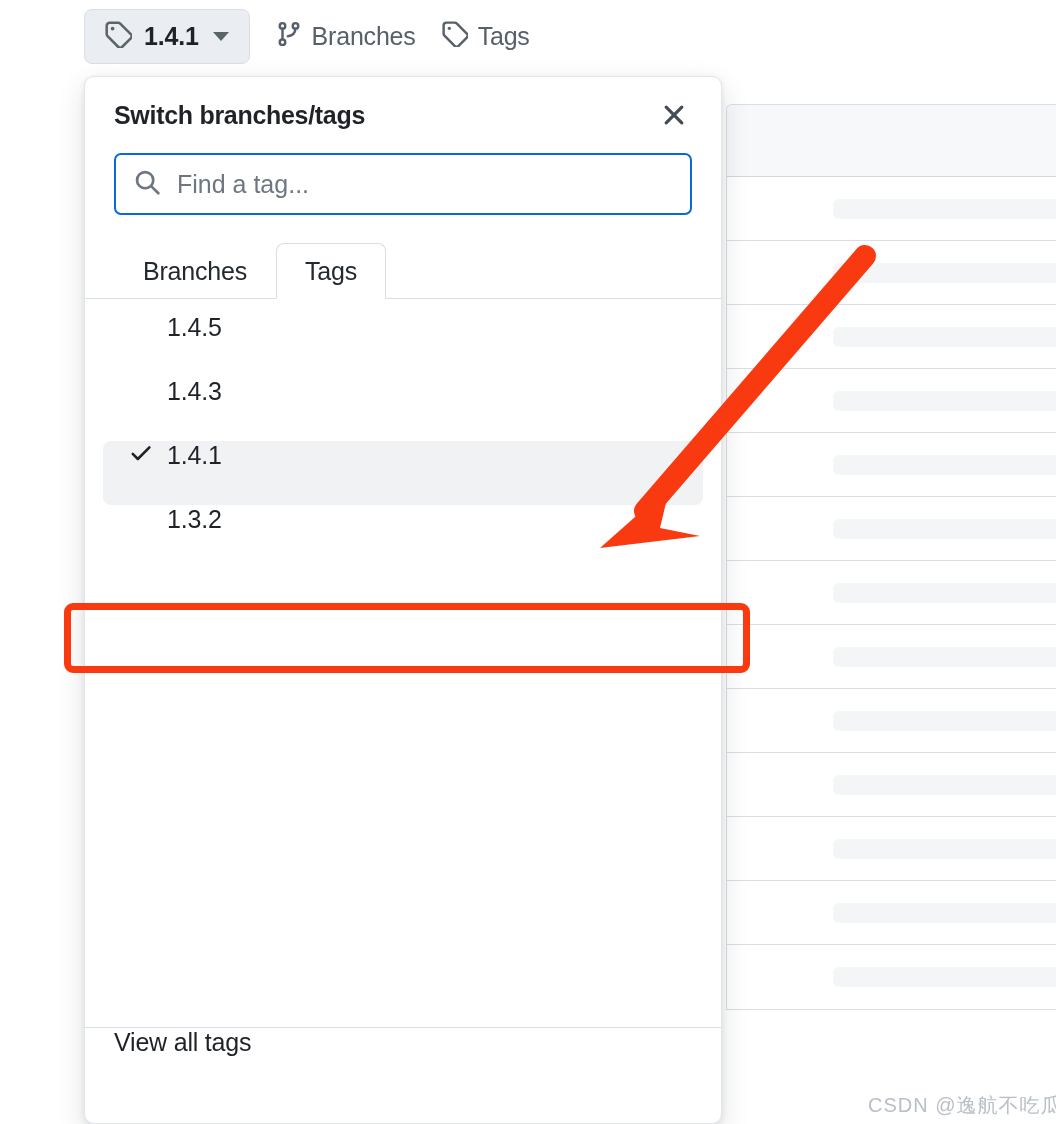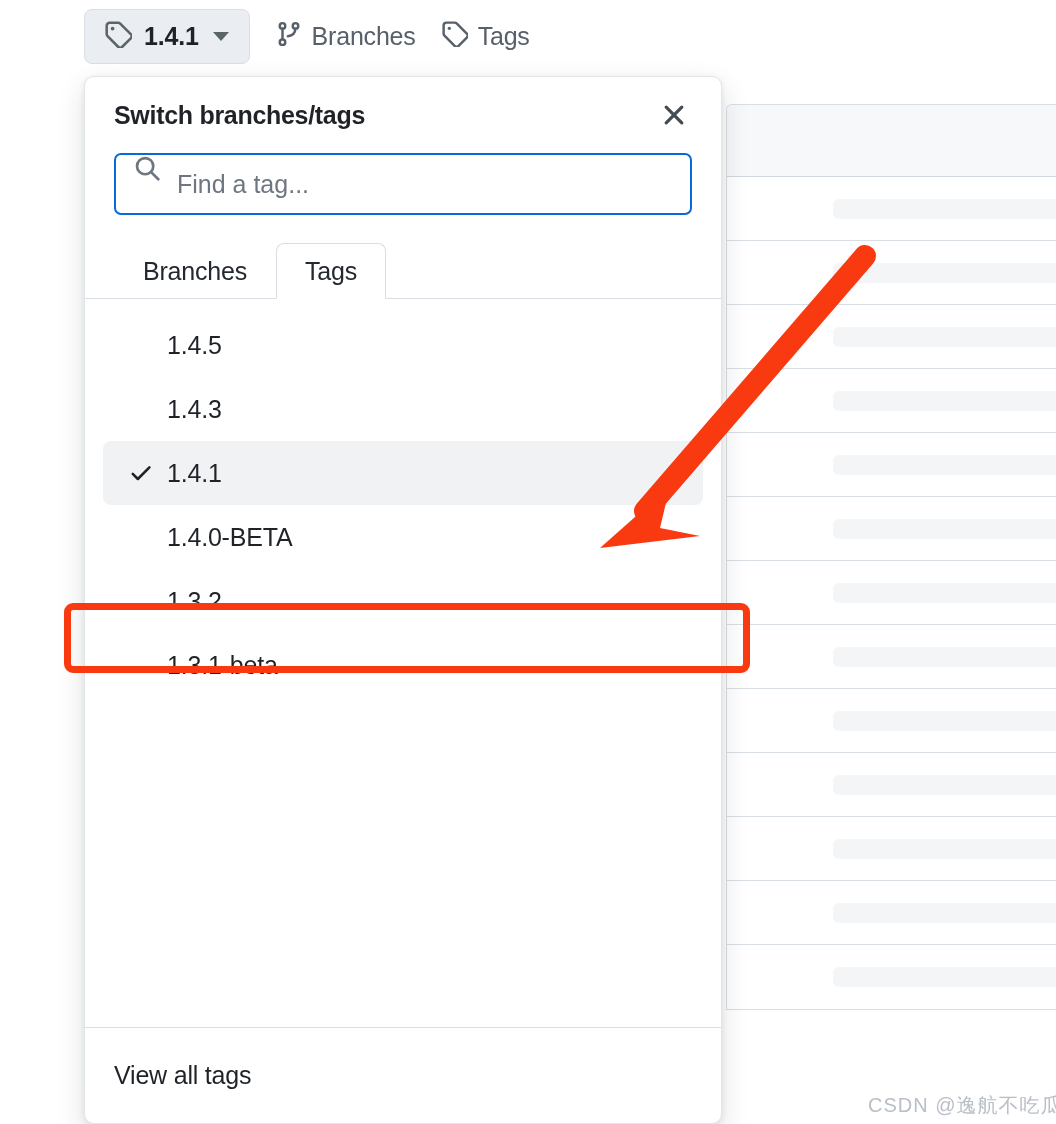--- a/index.html
+++ b/index.html
@@ -136,20 +136,21 @@
   }
   #search-wrap {
     padding: 0 29px 26px 29px;
     flex: 0 0 auto;
   }
   #search-box {
     height: 62px;
     border: 2px solid #0969da;
     border-radius: 7px;
     display: flex;
+    align-items: center;
     gap: 16px;
     padding: 0 18px;
     background: #ffffff;
     cursor: text;
   }
   #search-input {
     border: none;
     outline: none;
     background: transparent;
     font-family: "Liberation Sans", sans-serif;
@@ -191,21 +192,21 @@
 
   #tag-list {
     flex: 1 1 auto;
     overflow: hidden;
     padding: 14px 18px 0 18px;
     position: relative;
   }
   .tag-item {
     height: 64px;
     display: flex;
-    align-items: center;
+    align-items: flex-start;
     gap: 14px;
     padding-left: 26px;
     border-radius: 8px;
     cursor: pointer;
   }
   .tag-item .tag-label {
     font-size: 25px;
     color: #1f2328;
     letter-spacing: -0.2px;
   }
@@ -217,21 +218,21 @@
   }
   .tag-item.selected {
     background: #f0f2f4;
   }
 
   #panel-footer {
     flex: 0 0 auto;
     border-top: 1px solid #d8dee4;
     height: 96px;
     display: flex;
-    align-items: center;
+    align-items: flex-start;
     padding-left: 29px;
     margin-top: 8px;
   }
   #view-all {
     font-size: 25px;
     color: #1f2328;
     letter-spacing: -0.2px;
     cursor: pointer;
   }
 
@@ -393,29 +394,21 @@
         <div class="tag-item selected">
           <span class="check">
             <svg width="24" height="24" viewBox="0 0 16 16" fill="none">
               <path d="M2.5 8.6l3.4 3.4L13.6 4.3" stroke="#1f2328" stroke-width="1.7" stroke-linecap="round" stroke-linejoin="round"></path>
             </svg>
           </span>
           <span class="tag-label">1.4.1</span>
         </div>
         <div class="tag-item">
           <span class="check"></span>
-          <span class="tag-label">1.4.0-BETA</span>
-        </div>
-        <div class="tag-item">
-          <span class="check"></span>
           <span class="tag-label">1.3.2</span>
-        </div>
-        <div class="tag-item">
-          <span class="check"></span>
-          <span class="tag-label">1.3.1-beta</span>
         </div>
       </div>
 
     <div id="panel-footer">
       <span id="view-all">View all tags</span>
     </div>
   </div>
 
   <svg id="arrow-svg" viewBox="0 0 360 330">
     <defs></defs>

